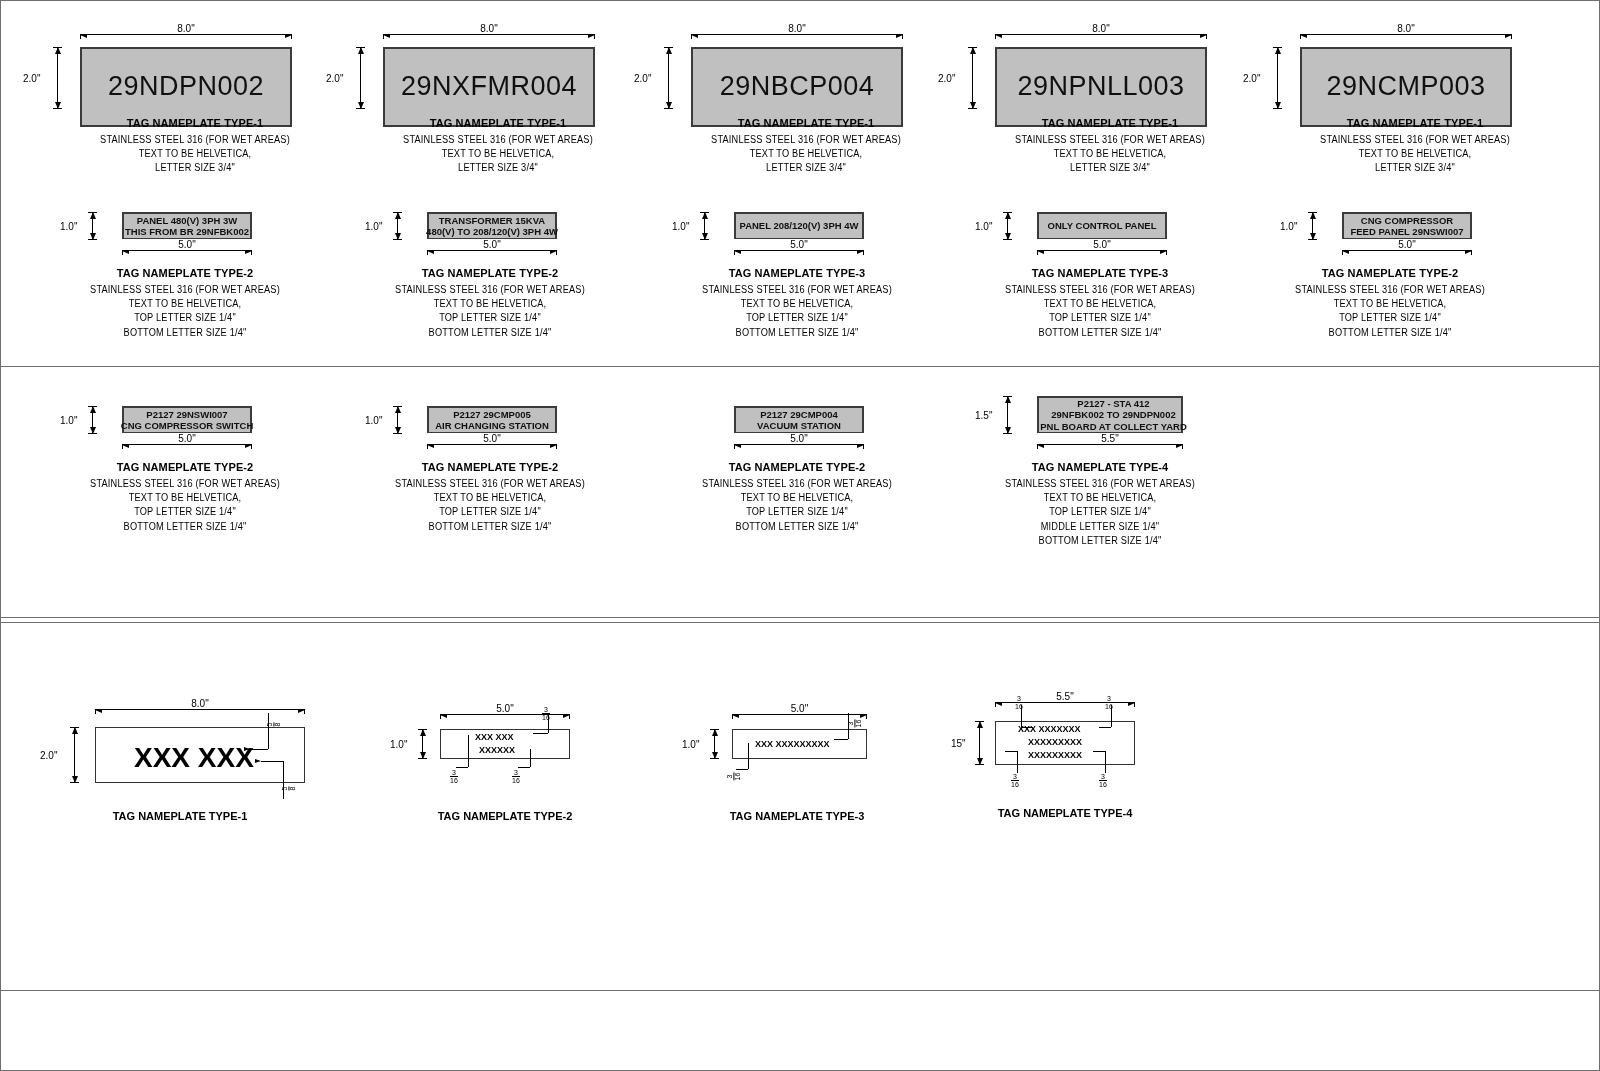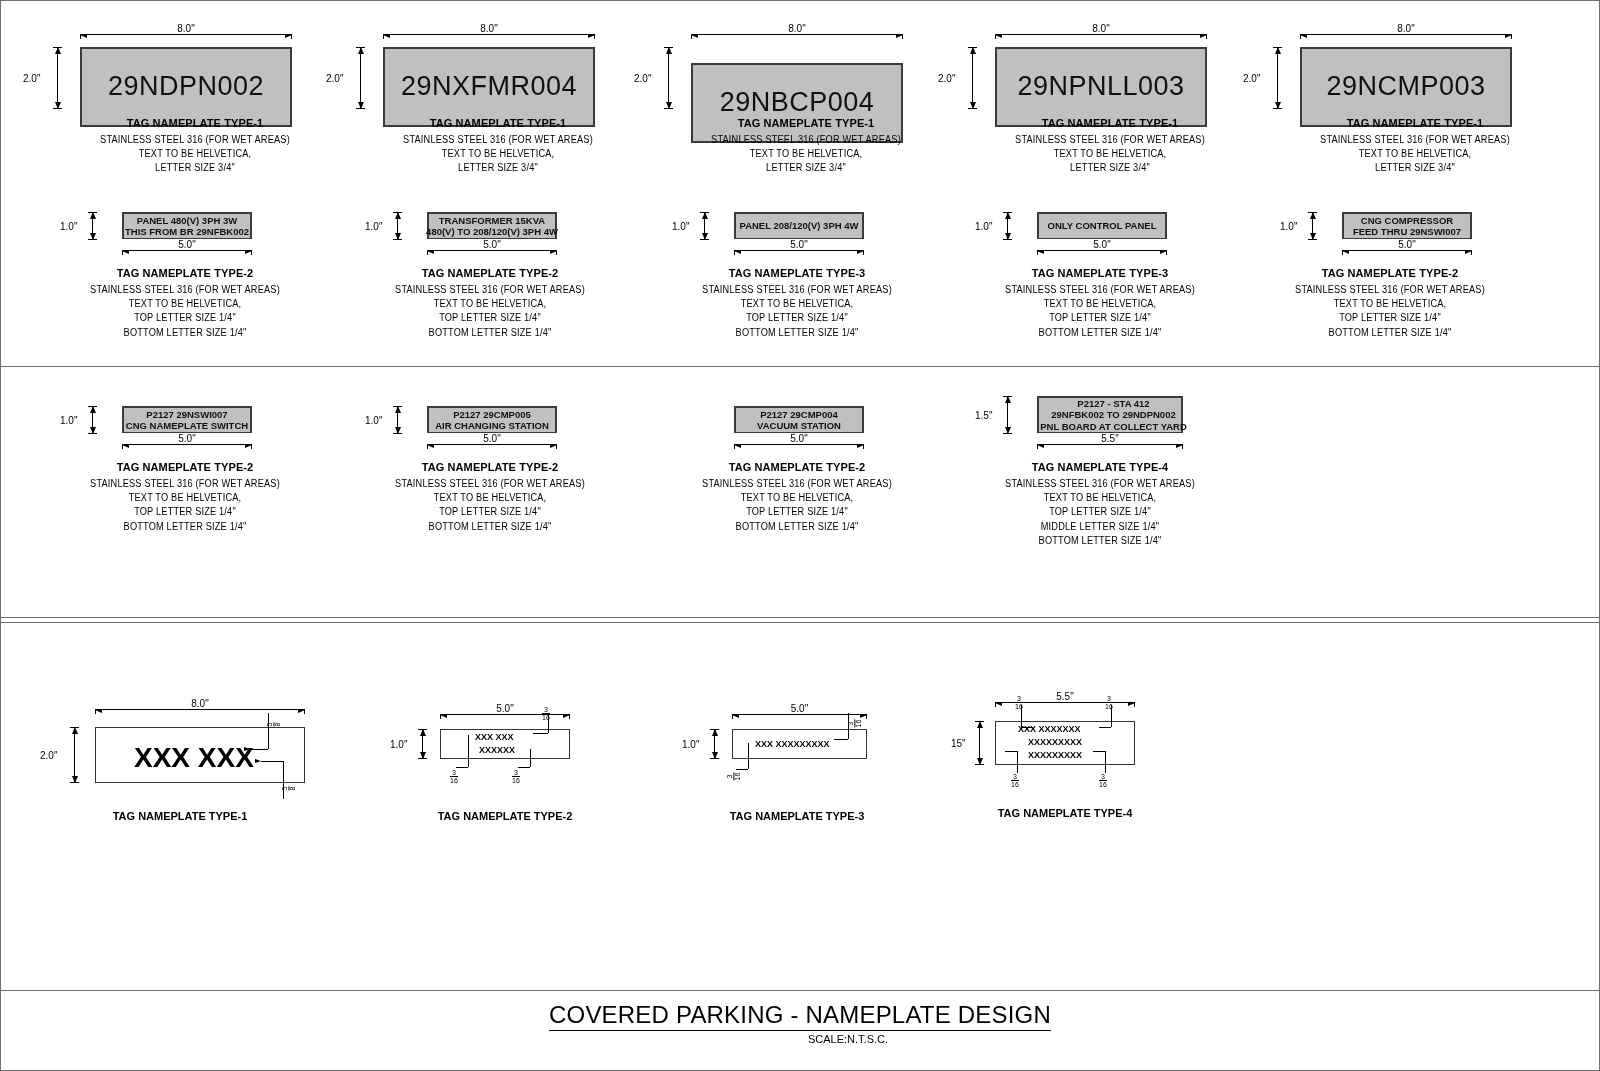--- a/index.html
+++ b/index.html
@@ -224,21 +224,21 @@
       <div class="lbl"><span>8.0"</span></div>
     </div>
     <div class="dimv" style="left:-22px; top:22px; height:62px;">
       <div class="line"></div>
         <div class="tick t"></div>
         <div class="tick b"></div>
       <div class="ar t"></div>
         <div class="ar b"></div>
       <div class="lbl" style="right:auto; left:-30px;"><span>2.0"</span></div>
     </div>
-    <div class="plate big" style="position:absolute; left:5px; top:22px;margin-top:16px;">
+    <div class="plate big" style="position:absolute; left:5px; top:22px;">
       <div class="ptext">29NBCP004</div>
     </div>
     <div class="caption" style="top:92px;">
       <div class="ttl">TAG NAMEPLATE TYPE-1</div>
       <div class="note">STAINLESS STEEL 316 (FOR WET AREAS)</div>
       <div class="note">TEXT TO BE HELVETICA,</div>
       <div class="note">LETTER SIZE 3/4"</div>
     </div>
   </div>
 
@@ -420,21 +420,21 @@
     <div class="dimv" style="left:-12px; top:0px; height:28px;">
       <div class="line"></div>
         <div class="tick t"></div>
         <div class="tick b"></div>
       <div class="ar t"></div>
         <div class="ar b"></div>
       <div class="lbl" style="right:auto; left:-28px;"><span>1.0"</span></div>
     </div>
     <div class="plate small" style="position:absolute; left:22px; top:0px;">
       <div class="ptext">CNG COMPRESSOR</div>
-      <div class="ptext">FEED THRU 29NSWI007</div>
+      <div class="ptext">FEED PANEL 29NSWI007</div>
     </div>
     <div class="dimh" style="left:22px; top:34px; width:130px;">
       <div class="line"></div>
         <div class="tick l"></div>
         <div class="tick r"></div>
       <div class="ar l"></div>
         <div class="ar r"></div>
       <div class="lbl"><span>5.0"</span></div>
     </div>
     <div class="caption" style="top:55px; left:-75px; width:290px;">
@@ -450,21 +450,21 @@
     <div class="dimv" style="left:-12px; top:0px; height:28px;">
       <div class="line"></div>
         <div class="tick t"></div>
         <div class="tick b"></div>
       <div class="ar t"></div>
         <div class="ar b"></div>
       <div class="lbl" style="right:auto; left:-28px;"><span>1.0"</span></div>
     </div>
     <div class="plate small" style="position:absolute; left:22px; top:0px;">
       <div class="ptext">P2127   29NSWI007</div>
-      <div class="ptext">CNG NAMEPLATE SWITCH</div>
+      <div class="ptext">CNG COMPRESSOR SWITCH</div>
     </div>
     <div class="dimh" style="left:22px; top:34px; width:130px;">
       <div class="line"></div>
         <div class="tick l"></div>
         <div class="tick r"></div>
       <div class="ar l"></div>
         <div class="ar r"></div>
       <div class="lbl"><span>5.0"</span></div>
     </div>
     <div class="caption" style="top:55px; left:-60px; width:290px;">
@@ -730,20 +730,14 @@
     <div class="leader v" style="left:120px; top:56px; height:22px;"></div>
     <div class="leader h" style="left:108px; top:56px; width:12px;"></div>
     <div class="frac" style="left:114px; top:78px;">
       <span class="n">3</span>
       <span class="bar"></span>
       <span class="d">16</span>
     </div>
     <div class="tmpl-label" style="left:-5px; top:112px; width:170px;">TAG NAMEPLATE TYPE-4</div>
   </div>
 
-  <div class="title-block">
-    <div class="main-title">
-      <span>COVERED PARKING - NAMEPLATE  DESIGN</span>
-    </div>
-    <div class="scale-note">SCALE:N.T.S.C.</div>
-  </div>
 
 </div>
 
 </body></html>

